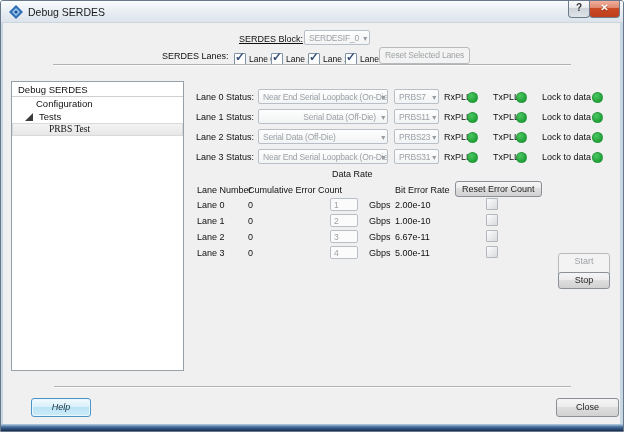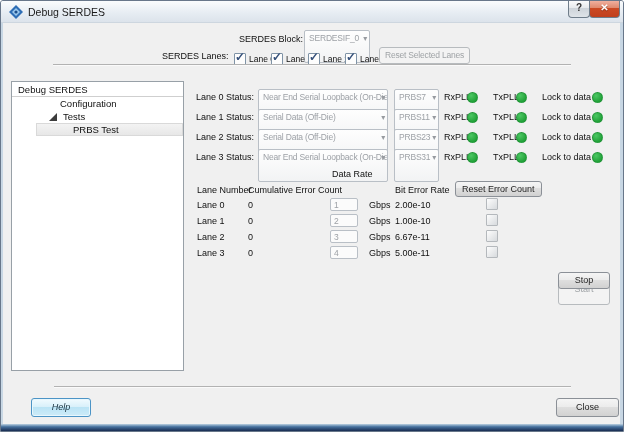--- a/index.html
+++ b/index.html
@@ -24,21 +24,21 @@
   
   .side-l { position:absolute; left:0; top:22px; bottom:0; width:2px; background:#c8d7e4; }
   .side-r { position:absolute; right:0; top:22px; bottom:0; width:3px; background:#c8d7e4; }
   .bottomband { position:absolute; left:0; right:0; bottom:0; height:7px;
                 background:linear-gradient(#bdd2e2,#46719e 40%,#182b50); }
 
   .lbl { position:absolute; font-size:9px; color:#101010; white-space:nowrap; }
   .sep { position:absolute; height:2px; border-top:1px solid #b2b2b2; border-bottom:1px solid #fafafa; }
 
   
-  .combo { position:absolute; height:33px; background:linear-gradient(#fefefe,#f2f3f4);
+  .combo { position:absolute; height:15px; background:linear-gradient(#fefefe,#f2f3f4);
            border:1px solid #b9bfc6; border-radius:2px; color:#9da1a6;
            font-size:8.5px; letter-spacing:-0.2px; line-height:14px;
            padding:0 11px 0 4px; white-space:nowrap; overflow:hidden; }
   .combo .arrow { position:absolute; right:2px; top:2px; color:#979ba0; font-size:8px; line-height:11px; }
 
   
   .cbwrap { position:absolute; height:14px; }
   .cb { display:inline-block; width:12px; height:12px; vertical-align:middle; position:relative;
         background:#fdfdfd; border:1px solid #7f93a6; border-radius:1px; }
   .cb .check-icon { position:absolute; left:0px; top:-4px; font-size:12px; font-weight:bold; color:#35507a; }
@@ -56,25 +56,25 @@
 
   
   .led { position:absolute; width:11px; height:11px; border-radius:50%;
          background:radial-gradient(circle at 35% 30%, #4cc763, var(--led,#23a33a) 70%);
          border:1px solid rgba(20,100,40,.25); }
 
   
   .tree { position:absolute; left:10px; top:80px; width:173px; height:290px;
           background:#ffffff; border:1px solid #98a0a7; font-size:9.5px; color:#111; }
   .tree-header { height:15px; line-height:15px; padding-left:6px; border-bottom:1px solid #cfcfcf; }
-  .titem { position:relative; height:13px; line-height:13px; white-space:nowrap;margin-left:24px; }
+  .titem { position:relative; height:13px; line-height:13px; white-space:nowrap; }
   .titem .tri-icon { position:absolute; left:13px; top:3px; width:8px; height:8px; }
   .ind1 { padding-left:24px; }
   .ind1t { padding-left:27px; }
-  .ind2 { padding-left:37px; }
+  .ind2 { padding-left:37px;font-family:Liberation Serif, serif; }
   .titem.sel { background:linear-gradient(#f4f4f4,#e6e6e6); outline:1px solid #d9d9d9; outline-offset:-1px; }
 
   
   .srow { position:absolute; left:0; width:624px; height:17px; }
   .srow .sl   { left:195px; top:3px; }
   .srow .c1   { left:257px; top:0; width:130px; }
   .srow .c2   { left:393px; top:0; width:45px; }
   .srow .rx   { left:443px; top:3px; }
   .srow .led1 { left:466px; top:3px; }
   .srow .tx   { left:492px; top:3px; }
@@ -103,21 +103,21 @@
     <svg class="title-icon" viewBox="0 0 14 14">
       <polygon points="7,0 14,7 7,14 0,7" fill="#2f6eb5"></polygon>
       <polygon points="7,3 11,7 7,11 3,7" fill="#9cc9ee"></polygon>
       <circle cx="7" cy="7" r="1.6" fill="#1d4f8c"></circle>
     </svg>
     <span class="title-text">Debug SERDES</span>
     <div class="capbtn helpcap"><span>?</span></div>
     <div class="capbtn closecap"><span>✕</span></div>
   </div>
 
-  <span class="lbl" style="left:238px;top:33px;width:62px;text-align:right;">SERDES Block:</span>
+  <span class="lbl" style="left:238px;top:33px;width:62px;text-align:right;text-decoration:underline;">SERDES Block:</span>
   <div class="combo" style="left:303px;top:29px;width:66px;">
     <span>SERDESIF_0</span>
     <span class="arrow">▾</span>
   </div>
 
   <span class="lbl" style="left:161px;top:50px;width:62px;text-align:right;">SERDES Lanes:</span>
   <div class="cbwrap" style="left:233px;top:48px;">
     <span class="cb"><span class="check-icon">✓</span></span><span class="cblabel">Lane 0</span>
   </div>
   <div class="cbwrap" style="left:270px;top:48px;">
@@ -149,21 +149,21 @@
     <span class="lbl sl">Lane 0 Status:</span>
     <div class="combo c1"><span>Near End Serial Loopback (On-Die)</span><span class="arrow">▾</span></div>
     <div class="combo c2"><span>PRBS7</span><span class="arrow">▾</span></div>
     <span class="lbl rx">RxPLL</span>
       <span class="led led1"></span>
     <span class="lbl tx">TxPLL</span>
       <span class="led led2"></span>
     <span class="lbl lk">Lock to data</span>
       <span class="led led3"></span>
   </div>
-  <div class="srow" style="top:108px;">
+  <div class="srow" style="top:108px;text-align:right;">
     <span class="lbl sl">Lane 1 Status:</span>
     <div class="combo c1"><span>Serial Data (Off-Die)</span><span class="arrow">▾</span></div>
     <div class="combo c2"><span>PRBS11</span><span class="arrow">▾</span></div>
     <span class="lbl rx">RxPLL</span>
       <span class="led led1"></span>
     <span class="lbl tx">TxPLL</span>
       <span class="led led2"></span>
     <span class="lbl lk">Lock to data</span>
       <span class="led led3"></span>
   </div>
@@ -222,21 +222,21 @@
   </div>
   <div class="trow" style="top:244px;">
     <span class="lbl lane">Lane 3</span>
     <span class="lbl cnt">0</span>
     <input class="rate-input" disabled="" value="4" style="">
     <span class="lbl unit">Gbps</span>
     <span class="lbl ber">5.00e-11</span>
     <span class="cb dis cbpos" style="position:absolute;"></span>
   </div>
 
-  <div class="btn dis" style="left:557px;top:252px;width:52px;height:24px;line-height:15px;margin-top:28px;">Start</div>
+  <div class="btn dis" style="left:557px;top:252px;width:52px;height:24px;line-height:15px;">Start</div>
   <div class="btn" style="left:557px;top:271px;width:52px;height:17px;line-height:15px;">Stop</div>
 
   <div class="sep" style="left:53px;top:385px;width:517px;"></div>
   <div class="btn helpstyle" style="left:30px;top:397px;width:60px;height:19px;line-height:17px;font-style:italic;">Help</div>
   <div class="btn" style="left:555px;top:397px;width:63px;height:19px;line-height:17px;">Close</div>
 
   <div class="side-l"></div>
   <div class="side-r"></div>
   <div class="bottomband"></div>
 </div>

